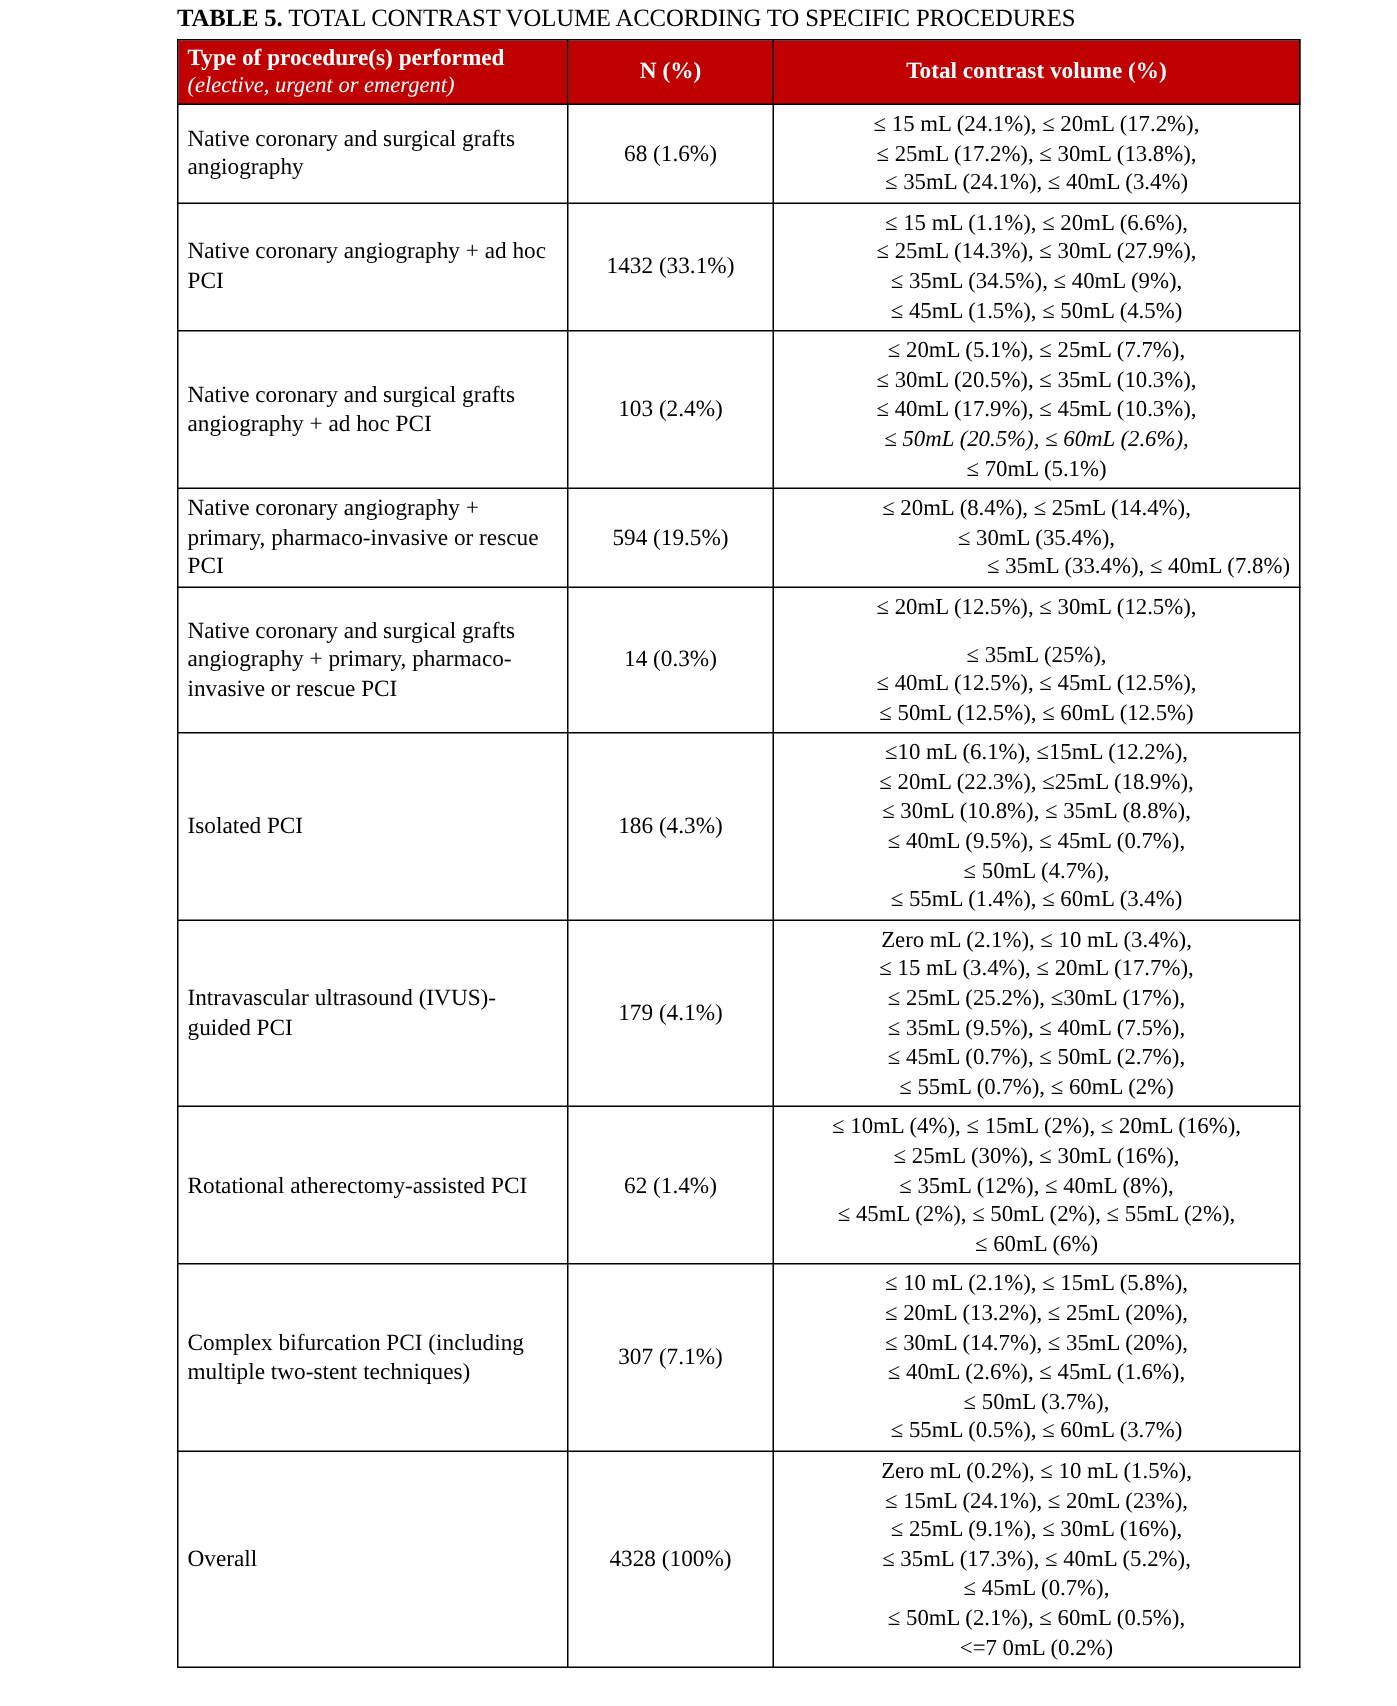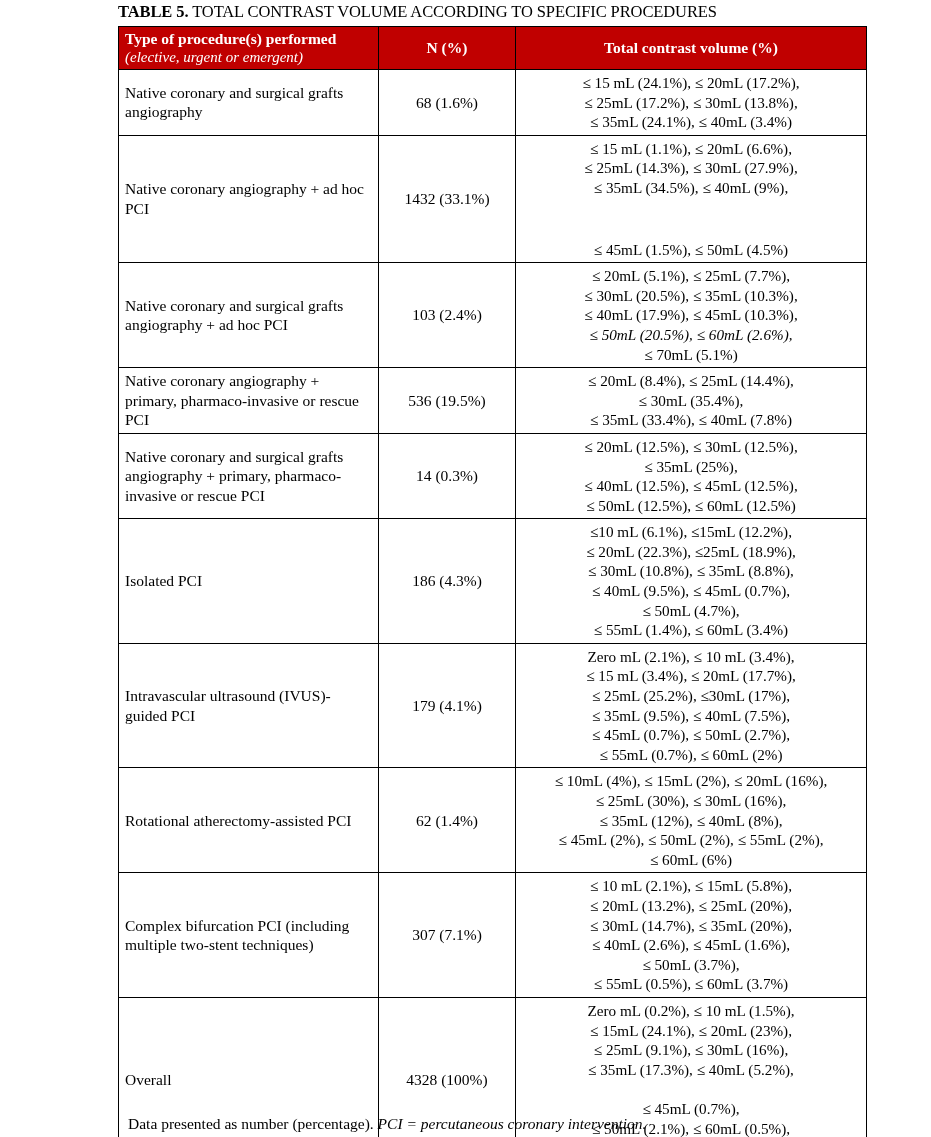--- a/index.html
+++ b/index.html
@@ -143,49 +143,49 @@
             <span style="display: block;">≤ 35mL (24.1%), ≤ 40mL (3.4%)</span>
           </td>
         </tr>
         <tr>
           <td class="cell-procedure">Native coronary angiography + ad hoc PCI</td>
           <td class="cell-n">1432 (33.1%)</td>
           <td class="cell-volume">
             <span style="display: block;">≤ 15 mL (1.1%), ≤ 20mL (6.6%),</span>
             <span style="display: block;">≤ 25mL (14.3%), ≤ 30mL (27.9%),</span>
             <span style="display: block;">≤ 35mL (34.5%), ≤ 40mL (9%),</span>
-            <span style="display: block; margin-top: 42px;">≤ 45mL (1.5%), ≤ 50mL (4.5%)</span>
+            <span style="display: block;">≤ 45mL (1.5%), ≤ 50mL (4.5%)</span>
           </td>
         </tr>
         <tr>
           <td class="cell-procedure">Native coronary and surgical grafts angiography + ad hoc PCI</td>
           <td class="cell-n">103 (2.4%)</td>
           <td class="cell-volume">
             <span style="display: block; text-align: center;">≤ 20mL (5.1%), ≤ 25mL (7.7%),</span>
             <span style="display: block;">≤ 30mL (20.5%), ≤ 35mL (10.3%),</span>
             <span style="display: block;">≤ 40mL (17.9%), ≤ 45mL (10.3%),</span>
             <span style="display: block; font-style: italic;">≤ 50mL (20.5%), ≤ 60mL (2.6%),</span>
             <span style="display: block;">≤ 70mL (5.1%)</span>
           </td>
         </tr>
         <tr>
           <td class="cell-procedure">Native coronary angiography + primary, pharmaco-invasive or rescue PCI</td>
-          <td class="cell-n">536 (19.5%)</td>
+          <td class="cell-n">594 (19.5%)</td>
           <td class="cell-volume">
             <span style="display: block;">≤ 20mL (8.4%), ≤ 25mL (14.4%),</span>
             <span style="display: block;">≤ 30mL (35.4%),</span>
-            <span style="display: block;">≤ 35mL (33.4%), ≤ 40mL (7.8%)</span>
+            <span style="display: block; text-align: right;">≤ 35mL (33.4%), ≤ 40mL (7.8%)</span>
           </td>
         </tr>
         <tr>
           <td class="cell-procedure">Native coronary and surgical grafts angiography + primary, pharmaco-invasive or rescue PCI</td>
           <td class="cell-n">14 (0.3%)</td>
           <td class="cell-volume">
             <span style="display: block;">≤ 20mL (12.5%), ≤ 30mL (12.5%),</span>
-            <span style="display: block;">≤ 35mL (25%),</span>
+            <span style="display: block; margin-top: 12px;">≤ 35mL (25%),</span>
             <span style="display: block;">≤ 40mL (12.5%), ≤ 45mL (12.5%),</span>
             <span style="display: block;">≤ 50mL (12.5%), ≤ 60mL (12.5%)</span>
           </td>
         </tr>
         <tr>
           <td class="cell-procedure">Isolated PCI</td>
           <td class="cell-n">186 (4.3%)</td>
           <td class="cell-volume">
             <span style="display: block;">≤10 mL (6.1%), ≤15mL (12.2%),</span>
             <span style="display: block;">≤ 20mL (22.3%), ≤25mL (18.9%),</span>
@@ -231,25 +231,22 @@
           </td>
         </tr>
         <tr>
           <td class="cell-procedure">Overall</td>
           <td class="cell-n">4328 (100%)</td>
           <td class="cell-volume">
             <span style="display: block;">Zero mL (0.2%), ≤ 10 mL (1.5%),</span>
             <span style="display: block;">≤ 15mL (24.1%), ≤ 20mL (23%),</span>
             <span style="display: block;">≤ 25mL (9.1%), ≤ 30mL (16%),</span>
             <span style="display: block;">≤ 35mL (17.3%), ≤ 40mL (5.2%),</span>
-            <span style="display: block; margin-top: 20px;">≤ 45mL (0.7%),</span>
+            <span style="display: block;">≤ 45mL (0.7%),</span>
             <span style="display: block;">≤ 50mL (2.1%), ≤ 60mL (0.5%),</span>
             <span style="display: block;">&lt;=7 0mL (0.2%)</span>
           </td>
         </tr>
       </tbody>
   </table>
 
-  <div class="table-note">
-    <span>Data presented as number (percentage).  </span><span class="note-abbrev">PCI = percutaneous coronary intervention.</span>
-  </div>
 
 </div>
 
 </body></html>

